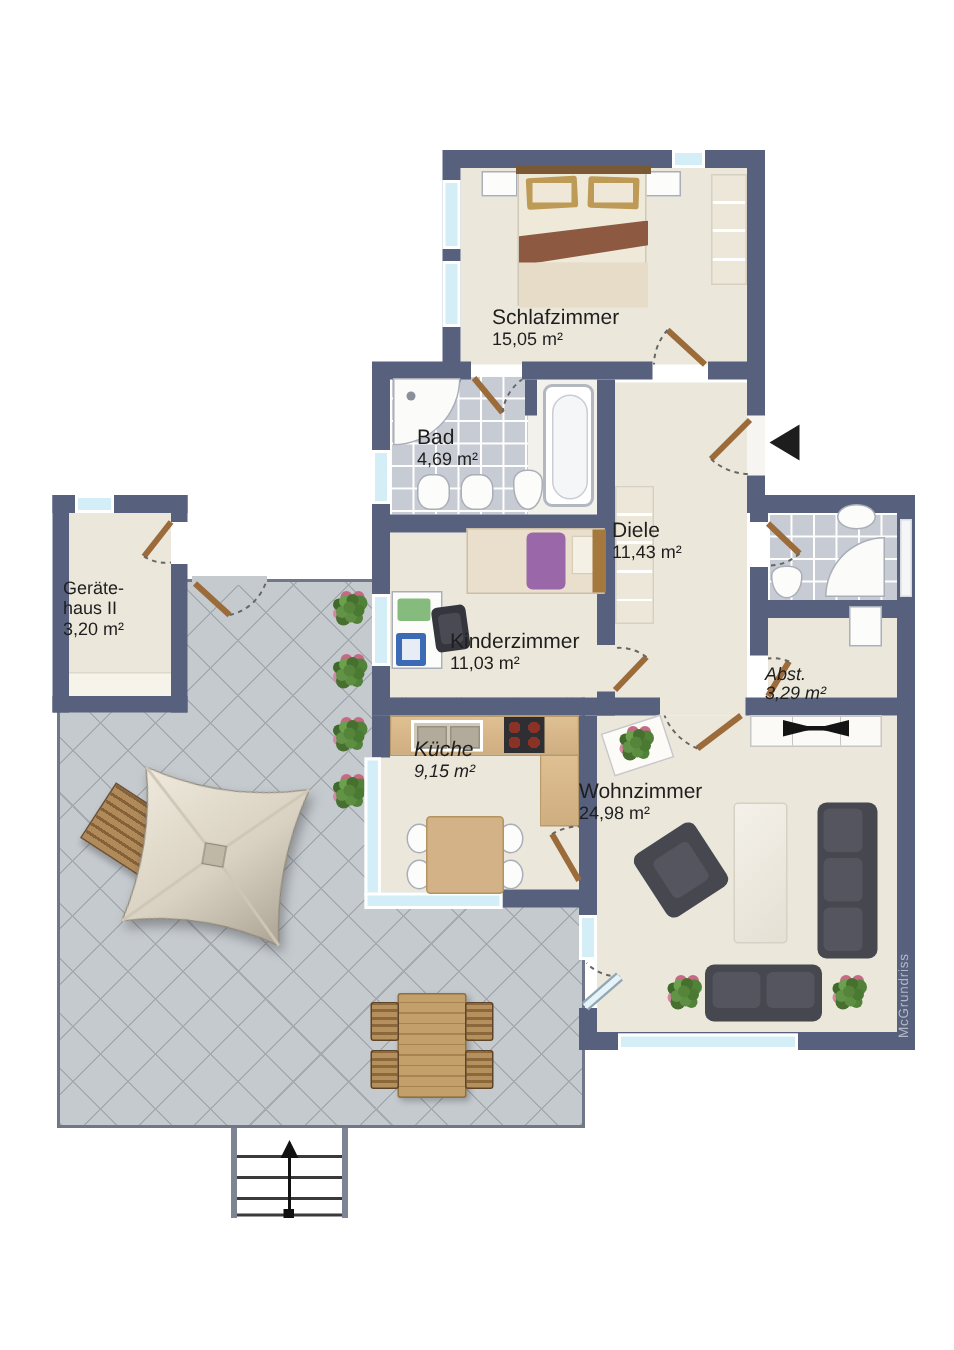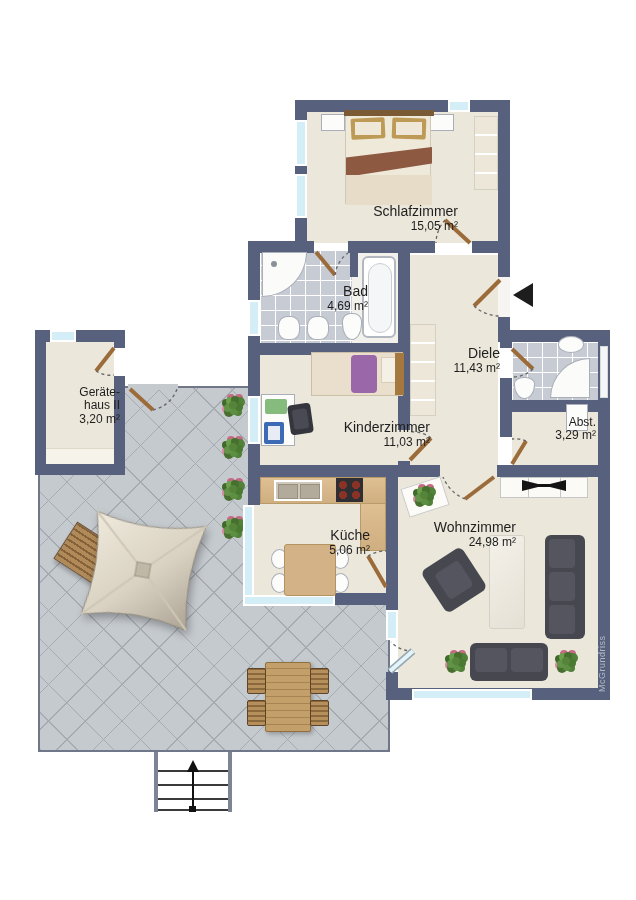--- a/index.html
+++ b/index.html
@@ -19,21 +19,21 @@
   .furn{position:absolute;box-sizing:border-box;}
   .white-furn{position:absolute;background:#fcfcfb;border:1px solid #a9aeb8;box-sizing:border-box;}
   .counter{position:absolute;background:linear-gradient(#dfc093,#cfae80);border:1px solid #b99a6a;box-sizing:border-box;}
   .sofa{position:absolute;background:#474750;border-radius:6px;}
   .sofa .seat{position:absolute;background:#55555f;border-radius:4px;}
   .plant{position:absolute;width:8px;height:8px;border-radius:50%;background:#55843a;
     box-shadow:6px 2px 0 #4a7a32,-5px 3px 0 #629346,2px -5px 0 #46702e,-3px -4px 0 #6ba04c,
       7px -3px 0 1px #52813a,-7px -2px 0 #3f6a2b,1px 6px 0 #5d8f42,-4px 7px 0 1px #486f30,
       5px 7px 0 #52813a,-1px 1px 0 1px #5a8a3e,3px 3px 0 #d489a0,-2px -7px 0 #c46a84,
       -7px 4px 0 #d489a0,6px -7px 0 #c46a84;}
-  .room-label{position:absolute;text-align:right;color:#1e1e1e;z-index:30;}
+  .room-label{position:absolute;text-align:left;color:#1e1e1e;z-index:30;}
   .room-name{font-size:14px;line-height:1.12;white-space:pre-line;}
   .room-area{font-size:12px;line-height:1.15;}
   .small .room-name{font-size:12px;}
   .small .room-area{font-size:11px;}
   .mid .room-name{font-size:12px;}
   .watermark{position:absolute;left:597px;top:600px;height:92px;width:13px;
     writing-mode:vertical-rl;transform:rotate(180deg);font-size:9px;color:#b3b8c5;
     letter-spacing:.5px;z-index:31;}
   svg.overlay{position:absolute;left:0;top:0;z-index:25;}
   .wardrobe{position:absolute;background:#ece7d9;border:1px solid #d6d0c0;box-sizing:border-box;
@@ -260,36 +260,36 @@
     <div class="room-area">15,05 m²</div>
   </div>
   <div class="room-label" style="left:278px;top:284px;width:90px;">
     <div class="room-name">Bad</div>
     <div class="room-area">4,69 m²</div>
   </div>
   <div class="room-label" style="left:408px;top:346px;width:92px;">
     <div class="room-name">Diele</div>
     <div class="room-area">11,43 m²</div>
   </div>
-  <div class="room-label mid" style="left:510px;top:416px;width:86px;">
+  <div class="room-label mid" style="left:510px;top:443px;width:86px;font-style:italic;">
     <div class="room-name">Abst.</div>
     <div class="room-area">3,29 m²</div>
   </div>
   <div class="room-label mid" style="left:42px;top:386px;width:78px;">
     <div class="room-name">Geräte-
 haus II</div>
     <div class="room-area">3,20 m²</div>
   </div>
   <div class="room-label" style="left:300px;top:420px;width:130px;">
     <div class="room-name">Kinderzimmer</div>
     <div class="room-area">11,03 m²</div>
   </div>
-  <div class="room-label" style="left:276px;top:528px;width:94px;z-index:30;">
+  <div class="room-label" style="left:276px;top:492px;width:94px;z-index:30;font-style:italic;">
     <div class="room-name">Küche</div>
-    <div class="room-area">5,06 m²</div>
+    <div class="room-area">9,15 m²</div>
   </div>
   <div class="room-label" style="left:386px;top:520px;width:130px;">
     <div class="room-name">Wohnzimmer</div>
     <div class="room-area">24,98 m²</div>
   </div>
 
   <div class="watermark">McGrundriss</div>
 </div>
 
 </body></html>

